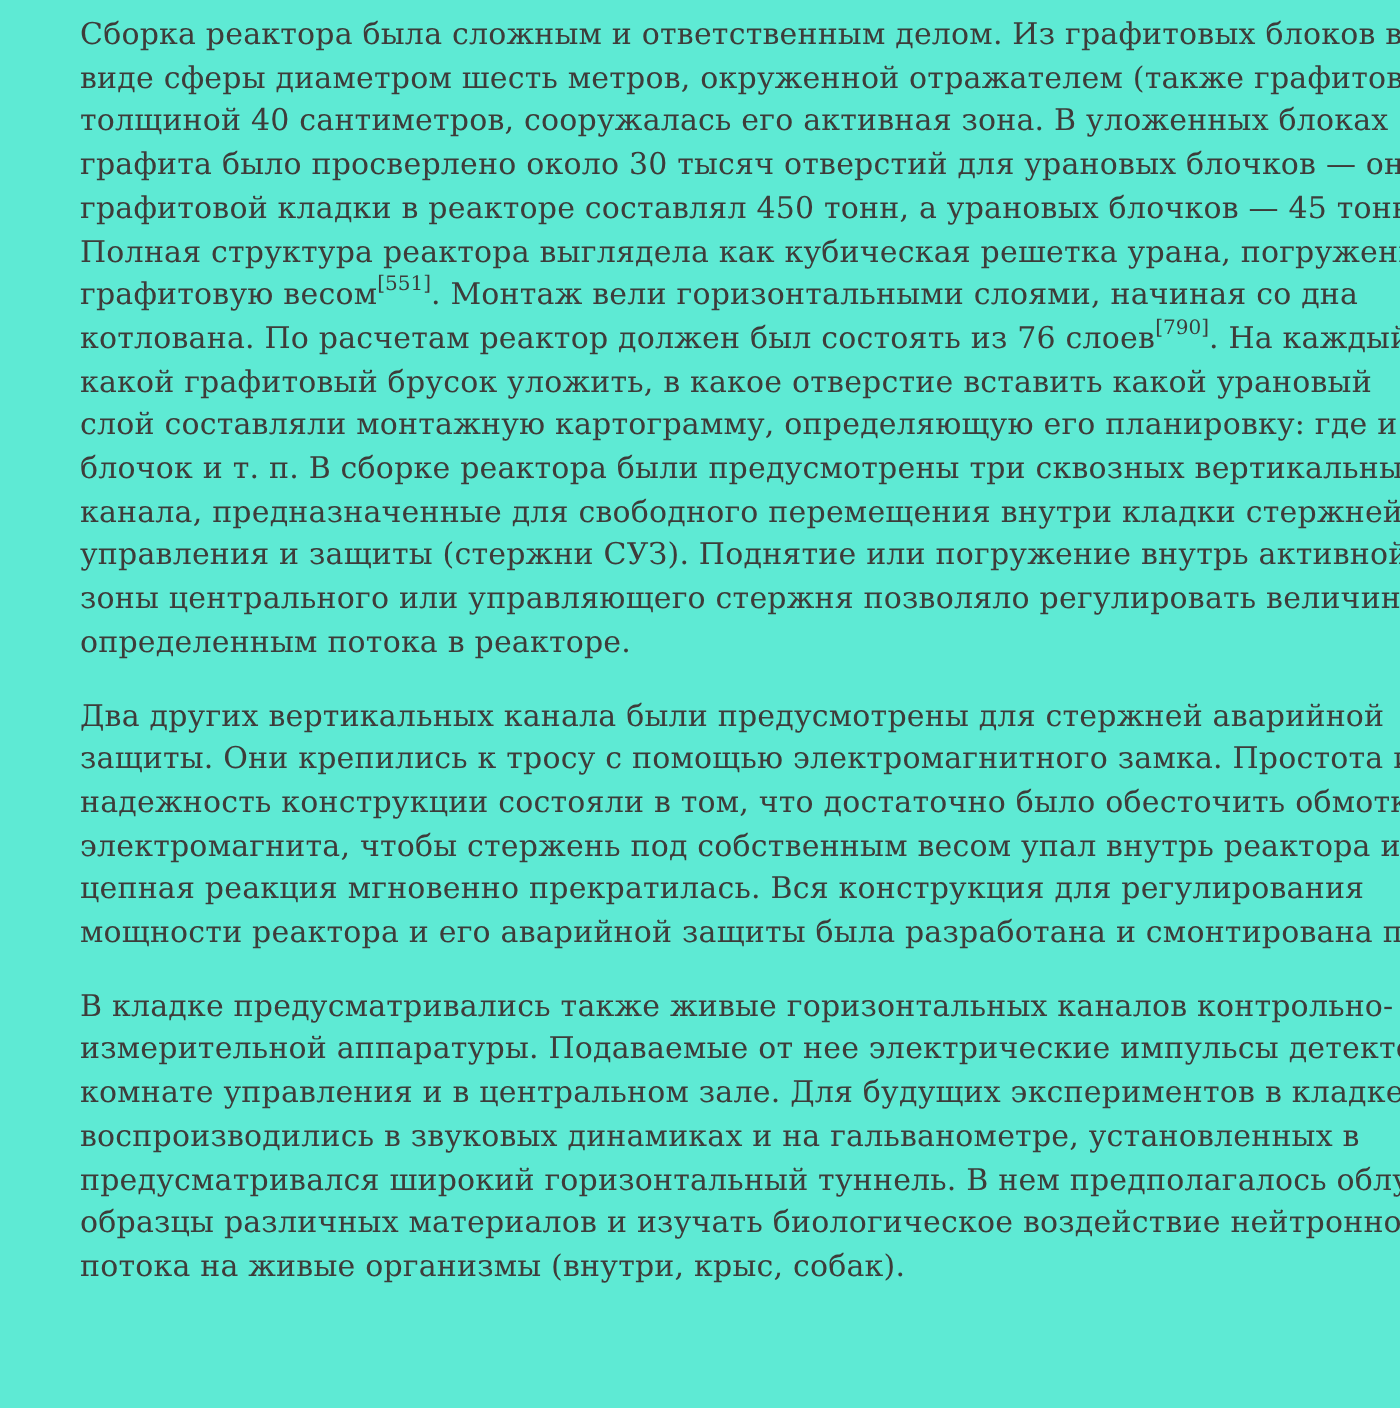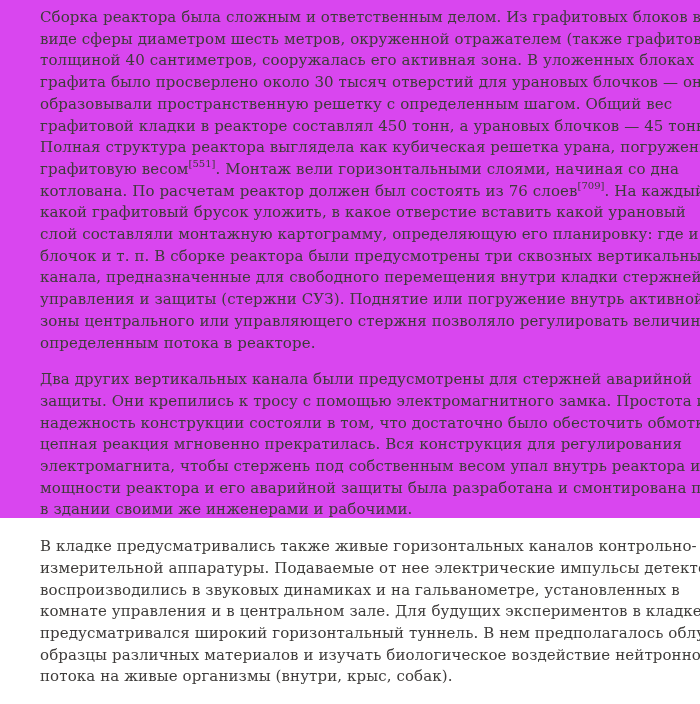--- a/index.html
+++ b/index.html
@@ -5,22 +5,22 @@
   html, body {
     margin: 0;
     padding: 0;
     width: 700px;
     height: 704px;
     background: #ffffff;
     overflow: hidden;
   }
   .page {
     width: 700px;
-    height: 518px;
-    background: #d946ef;
+    height: 704px;
+    background: #5eead4;
     box-sizing: border-box;
   }
   .article {
     padding: 7px 38px 0 40px;
     font-family: "DejaVu Serif", "Liberation Serif", serif;
     font-size: 15px;
     color: #3e3c3a;
   }
   .para {
     margin: 0 0 15px 0;
@@ -46,45 +46,43 @@
 </head>
 <body style="background: rgb(255, 255, 255);">
 
 <div class="page">
   <article class="article" style="color: rgb(62, 60, 58);">
       <div class="para">
         <div class="line"><span>Сборка реактора была сложным и ответственным делом. Из графитовых блоков в</span></div>
         <div class="line"><span>виде сферы диаметром шесть метров, окруженной отражателем (также графитовым)</span></div>
         <div class="line"><span>толщиной 40 сантиметров, сооружалась его активная зона. В уложенных блоках</span></div>
         <div class="line"><span>графита было просверлено около 30 тысяч отверстий для урановых блочков — они</span></div>
-        <div class="line"><span>образовывали пространственную решетку с определенным шагом. Общий вес</span></div>
         <div class="line"><span>графитовой кладки в реакторе составлял 450 тонн, а урановых блочков — 45 тонн.</span></div>
         <div class="line"><span>Полная структура реактора выглядела как кубическая решетка урана, погруженная в</span></div>
         <div class="line"><span>графитовую весом</span><sup class="fnref">[551]</sup><span>. Монтаж вели горизонтальными слоями, начиная со дна</span></div>
-        <div class="line"><span>котлована. По расчетам реактор должен был состоять из 76 слоев</span><sup class="fnref">[709]</sup><span>. На каждый</span></div>
+        <div class="line"><span>котлована. По расчетам реактор должен был состоять из 76 слоев</span><sup class="fnref">[790]</sup><span>. На каждый</span></div>
         <div class="line"><span>какой графитовый брусок уложить, в какое отверстие вставить какой урановый</span></div>
         <div class="line"><span>слой составляли монтажную картограмму, определяющую его планировку: где и</span></div>
         <div class="line"><span>блочок и т. п. В сборке реактора были предусмотрены три сквозных вертикальных</span></div>
         <div class="line"><span>канала, предназначенные для свободного перемещения внутри кладки стержней</span></div>
         <div class="line"><span>управления и защиты (стержни СУЗ). Поднятие или погружение внутрь активной</span></div>
         <div class="line"><span>зоны центрального или управляющего стержня позволяло регулировать величину</span></div>
         <div class="line"><span>определенным потока в реакторе.</span></div>
       </div>
       <div class="para">
         <div class="line"><span>Два других вертикальных канала были предусмотрены для стержней аварийной</span></div>
         <div class="line"><span>защиты. Они крепились к тросу с помощью электромагнитного замка. Простота и</span></div>
         <div class="line"><span>надежность конструкции состояли в том, что достаточно было обесточить обмотку</span></div>
+        <div class="line"><span>электромагнита, чтобы стержень под собственным весом упал внутрь реактора и</span></div>
         <div class="line"><span>цепная реакция мгновенно прекратилась. Вся конструкция для регулирования</span></div>
-        <div class="line"><span>электромагнита, чтобы стержень под собственным весом упал внутрь реактора и</span></div>
         <div class="line"><span>мощности реактора и его аварийной защиты была разработана и смонтирована прямо</span></div>
-        <div class="line"><span>в здании своими же инженерами и рабочими.</span></div>
       </div>
       <div class="para">
         <div class="line"><span>В кладке предусматривались также живые горизонтальных каналов контрольно-</span></div>
         <div class="line"><span>измерительной аппаратуры. Подаваемые от нее электрические импульсы детекторов</span></div>
+        <div class="line"><span>комнате управления и в центральном зале. Для будущих экспериментов в кладке</span></div>
         <div class="line"><span>воспроизводились в звуковых динамиках и на гальванометре, установленных в</span></div>
-        <div class="line"><span>комнате управления и в центральном зале. Для будущих экспериментов в кладке</span></div>
         <div class="line"><span>предусматривался широкий горизонтальный туннель. В нем предполагалось облучать</span></div>
         <div class="line"><span>образцы различных материалов и изучать биологическое воздействие нейтронного</span></div>
         <div class="line"><span>потока на живые организмы (внутри, крыс, собак).</span></div>
       </div>
     </article>
 </div>
 
 </body></html>

